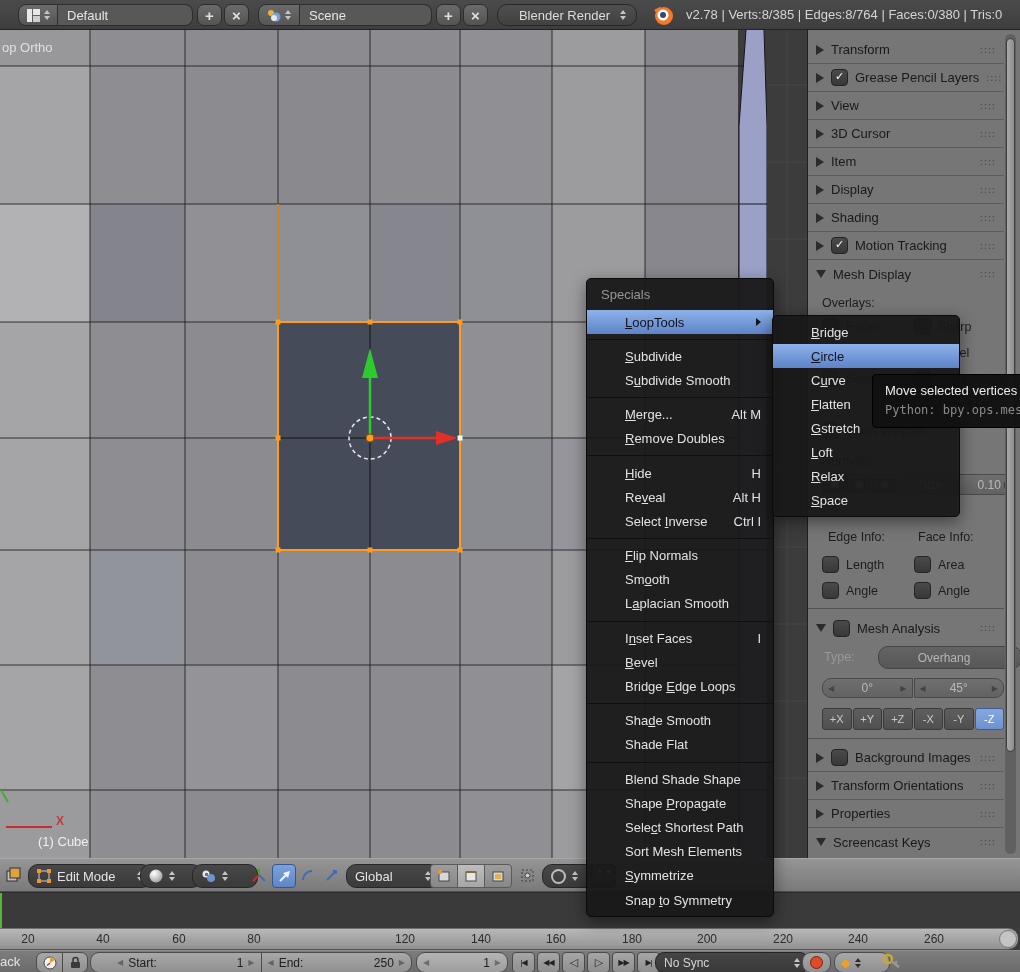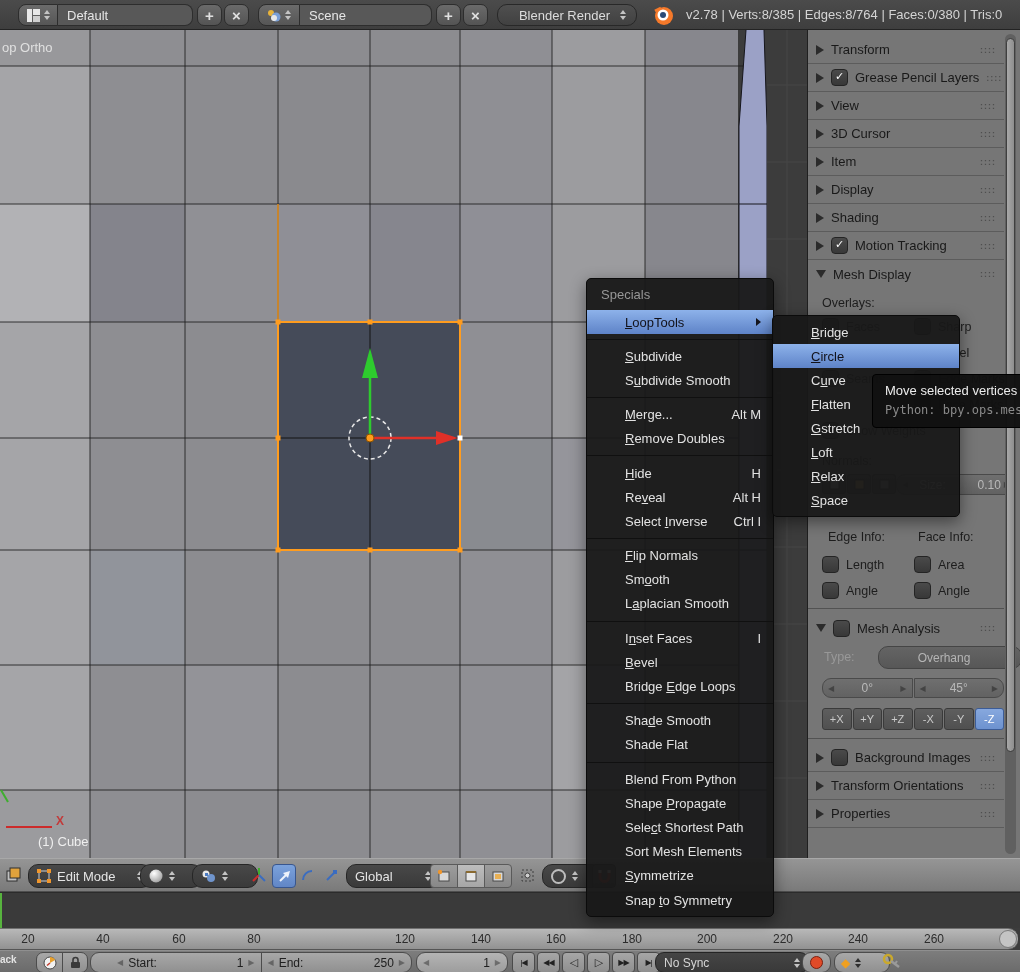--- a/index.html
+++ b/index.html
@@ -363,20 +363,25 @@
     <div class="ph" style="top:770px;">
         <span class="tri-r"></span>
         <span class="lbl">Properties</span>
         <span class="grip"></span>
       </div>
     <div class="ph" style="top:742px;">
         <span class="tri-r"></span>
         <span class="lbl">Transform Orientations</span>
         <span class="grip"></span>
       </div>
+    <div class="ph" style="top:798px;border-bottom:none;">
+        <span class="tri-d"></span>
+        <span class="lbl">Screencast Keys</span>
+        <span class="grip"></span>
+      </div>
   </div>
 
   <div class="a" style="left:1005px;top:34px;width:11px;height:820px;background:#606060;border-radius:6px;"></div>
   <div class="a" style="left:1006px;top:38px;width:9px;height:714px;background:linear-gradient(90deg,#a8a8a8,#8e8e8e);border:1px solid #3f3f3f;border-radius:5px;"></div>
 
   <div class="a tb3d">
     <div class="tbtn" style="left:2px;">
       <svg width="16" height="16">
           <rect x="2" y="4" width="10" height="10" fill="#bfbfbf" stroke="#2e2e2e"></rect>
           <rect x="5" y="1" width="10" height="10" fill="#e0a23c" stroke="#2e2e2e"></rect>
@@ -506,21 +511,21 @@
     <span class="rnum" style="left:456px;">140</span>
     <span class="rnum" style="left:531px;">160</span>
     <span class="rnum" style="left:607px;">180</span>
     <span class="rnum" style="left:682px;">200</span>
     <span class="rnum" style="left:758px;">220</span>
     <span class="rnum" style="left:833px;">240</span>
     <span class="rnum" style="left:909px;">260</span>
     <div style="position:absolute;right:1px;top:1px;width:18px;height:18px;border-radius:50%;background:#c4c4c4;border:1px solid #7a7a7a;box-sizing:border-box;"></div>
   </div>
   <div class="a bbar">
-    <span class="a" style="left:0;top:3px;font-size:10px;color:#e3e3e3;font-weight:bold;">ack</span>
+    <span class="a" style="left:0;top:3px;font-size:13px;color:#e3e3e3;">ack</span>
     <div class="lpill" style="left:36px;width:25px;justify-content:center;border-radius:7px 0 0 7px;">
       <svg width="14" height="14">
           <circle cx="7" cy="7" r="6" fill="#f2f2f2" stroke="#4a4a4a"></circle>
           <path d="M7 7 L7 1 A 6 6 0 0 1 12.2 4 Z" fill="#e8a02c"></path>
           <line x1="7" y1="7" x2="4" y2="9.5" stroke="#c23a2a" stroke-width="1.5"></line>
         </svg>
     </div>
     <div class="lpill" style="left:62px;width:24px;justify-content:center;border-radius:0 7px 7px 0;">
       <svg width="11" height="13">
           <rect x="1" y="6" width="9" height="6" rx="1" fill="#3a3a3a"></rect>
@@ -682,21 +687,21 @@
         <span class="sc"></span>
       </div>
     <div class="mi">
         <span>Shade Flat</span>
         <span class="u"></span>
         <span></span>
         <span class="sc"></span>
       </div>
     <div class="msep"></div>
     <div class="mi">
-        <span>Blend From Python</span>
+        <span>Blend Shade Shape</span>
         <span class="u"></span>
         <span></span>
         <span class="sc"></span>
       </div>
     <div class="mi">
         <span>Shape </span>
         <span class="u">P</span>
         <span>ropagate</span>
         <span class="sc"></span>
       </div>

